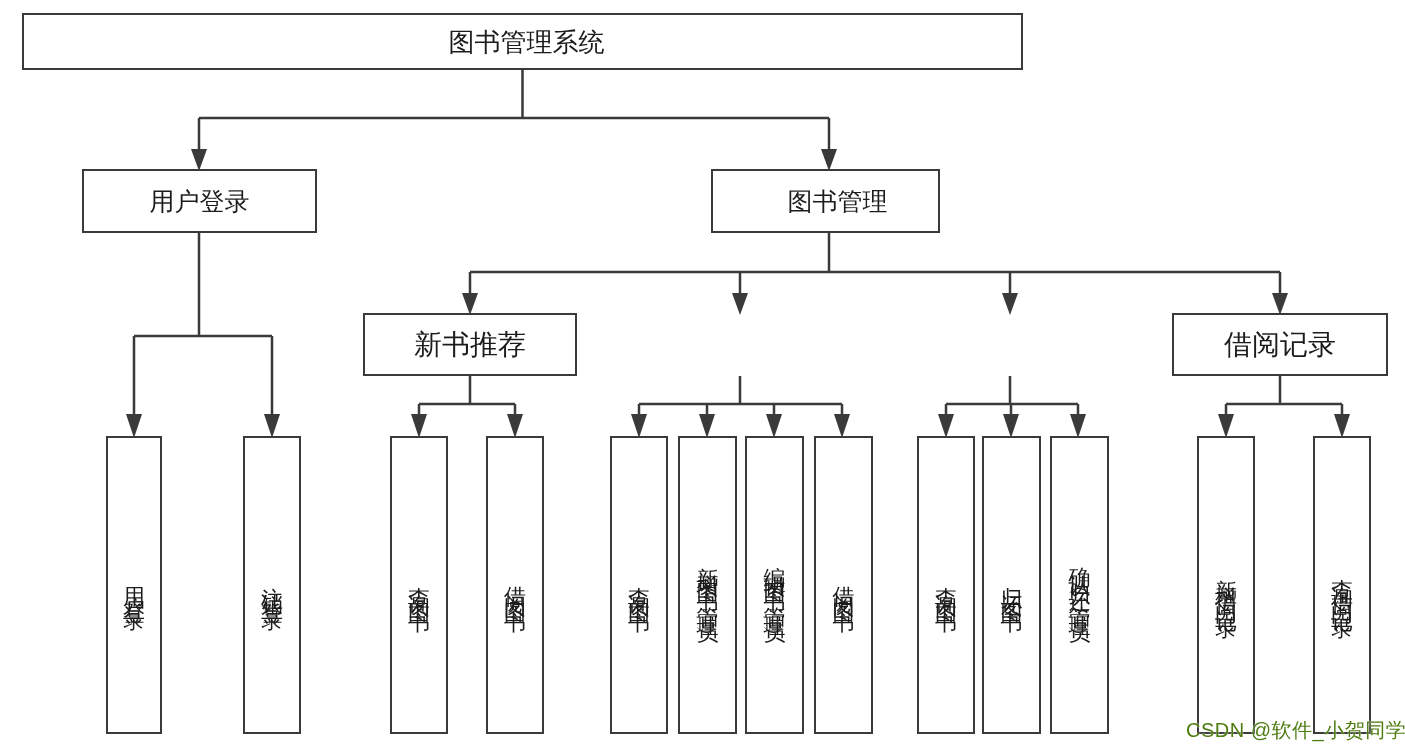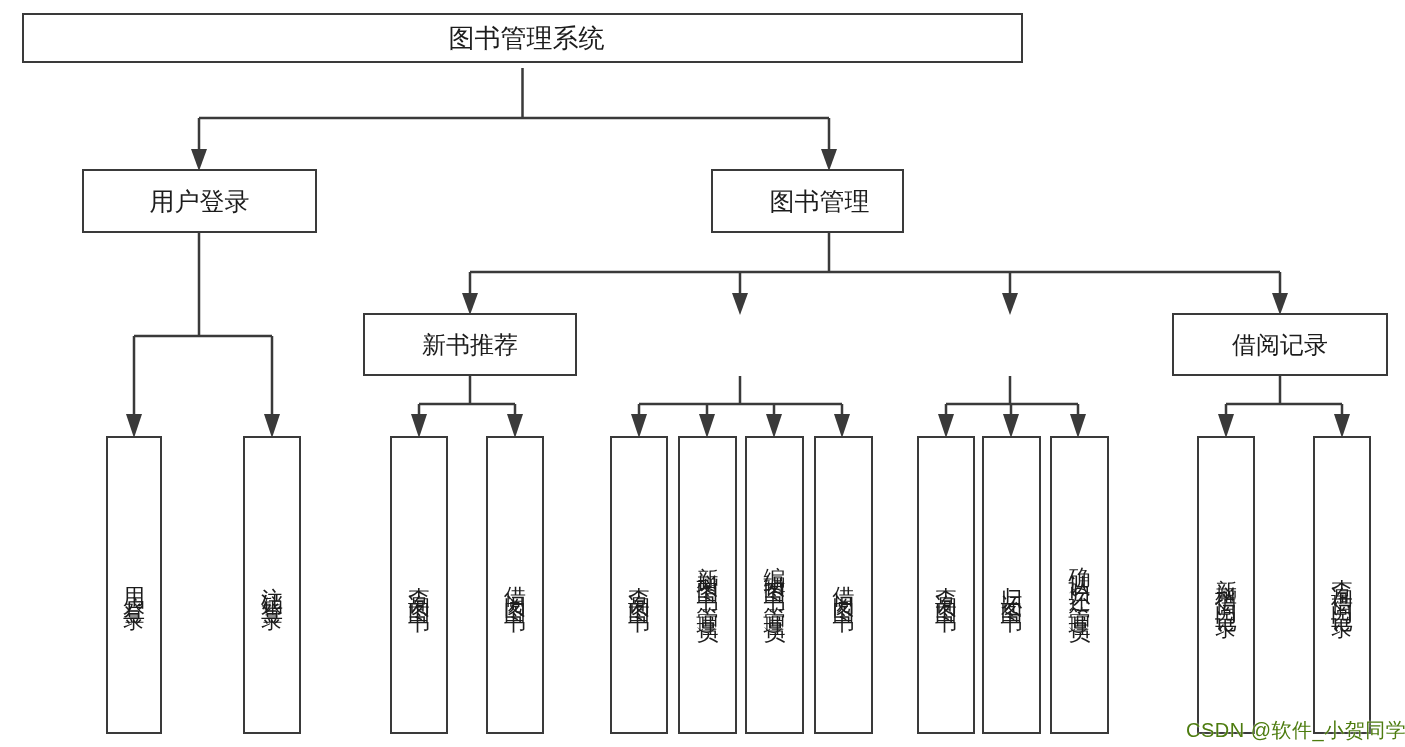--- a/index.html
+++ b/index.html
@@ -22,21 +22,21 @@
     background: #ffffff;
     border: 2.5px solid #3a3a3a;
     display: flex;
     align-items: center;
     justify-content: center;
     color: #1c1c1c;
     line-height: 1;
   }
   .root-box  { font-size: 26px; }
   .lvl2-box  { font-size: 25px; }
-  .lvl3-box  { font-size: 24px; }
+  .lvl3-box  { font-size: 28px; }
   .leaf-box  { font-size: 22px; }
   .leaf-box .vtext {
     writing-mode: vertical-rl;
     text-orientation: mixed;
     letter-spacing: 8px;
     line-height: 1;
     white-space: nowrap;
   }
   .watermark {
     position: absolute;
@@ -90,28 +90,28 @@
       <polygon points="766,414 782,414 774,438"></polygon>
       <polygon points="834,414 850,414 842,438"></polygon>
       <polygon points="938,414 954,414 946,438"></polygon>
       <polygon points="1003,414 1019,414 1011,438"></polygon>
       <polygon points="1070,414 1086,414 1078,438"></polygon>
       <polygon points="1218,414 1234,414 1226,438"></polygon>
       <polygon points="1334,414 1350,414 1342,438"></polygon>
     </g>
   </svg>
 
-  <div class="box root-box" style="left:22px; top:13px; width:1001px; height:50px;padding-left:8px;">
+  <div class="box root-box" style="left:22px; top:13px; width:1001px; height:57px;padding-left:8px;">
     <span>图书管理系统</span>
   </div>
 
   <div class="box lvl2-box" style="left:82px; top:169px; width:235px; height:64px;">
     <span>用户登录</span>
   </div>
-  <div class="box lvl2-box" style="left:711px; top:169px; width:193px; height:64px;padding-left:24px;">
+  <div class="box lvl2-box" style="left:711px; top:169px; width:229px; height:64px;padding-left:24px;">
     <span>图书管理</span>
   </div>
 
   <div class="box lvl3-box" style="left:363px; top:313px; width:214px; height:63px;">
     <span>新书推荐</span>
   </div>
   <div class="box lvl3-box" style="left:1172px; top:313px; width:216px; height:63px;">
     <span>借阅记录</span>
   </div>
 

